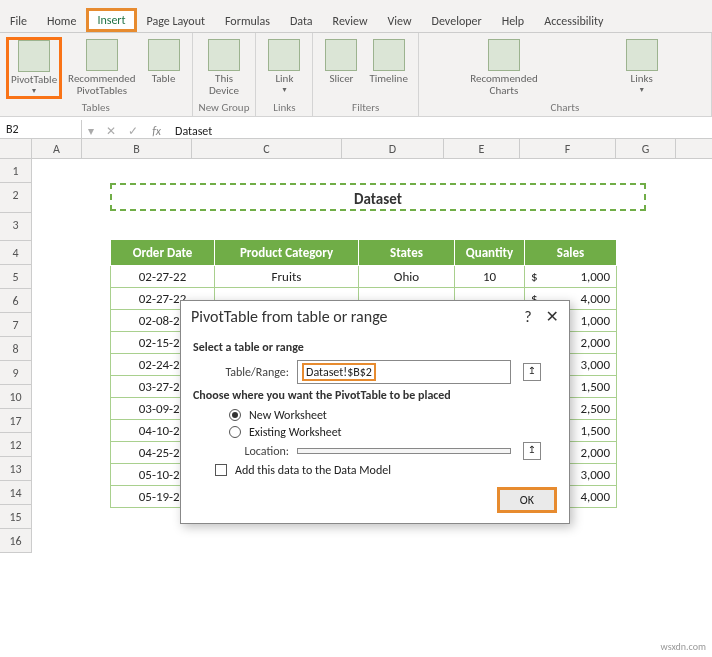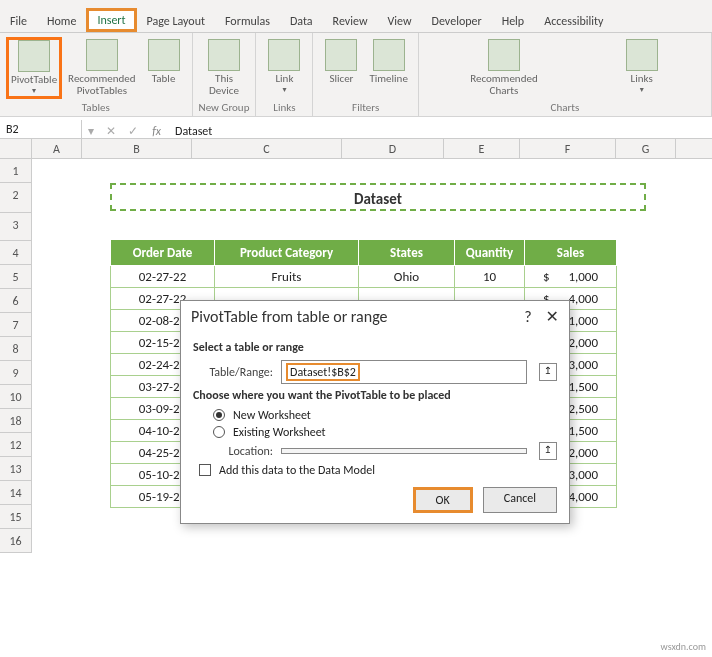--- a/index.html
+++ b/index.html
@@ -22,27 +22,27 @@
 .colhdrs{display:flex;background:#f3f2f1;height:20px;border-bottom:1px solid #ccc}
 .rowhdr-col{width:32px;background:#f3f2f1;border-right:1px solid #ccc}
 .ch{border-right:1px solid #ccc;text-align:center;font-size:12px;color:#555;line-height:20px}
 .rowarea{display:flex}
 .rownums{width:32px;background:#f3f2f1}
 .rn{height:24px;border-bottom:1px solid #ccc;border-right:1px solid #ccc;text-align:center;font-size:12px;color:#555;line-height:24px}
 .cells{position:relative;flex:1}
 .sel-title{position:absolute;left:78px;top:24px;width:536px;height:28px;border:2px dashed #70ad47;text-align:center;font-weight:700;font-size:15px;color:#333;line-height:28px;background:#fff}
 table.data{position:absolute;left:78px;top:80px;border-collapse:collapse;font-size:13px}
 table.data th{background:#70ad47;color:#fff;font-weight:700;padding:5px 6px;border:1px solid #fff;text-align:center}
-table.data td{border:1px solid #a9d08e;padding:3px 18px;text-align:center;background:#fff}
+table.data td{border:1px solid #a9d08e;padding:3px 6px;text-align:center;background:#fff}
 .dialog{position:absolute;left:180px;top:300px;width:390px;background:#fff;border:1px solid #888;box-shadow:3px 3px 10px rgba(0,0,0,.25);z-index:10;font-size:12px}
 .dlg-title{display:flex;justify-content:space-between;padding:6px 10px;font-size:16px;color:#333}
 .dlg-x{display:flex;gap:14px}
 .dlg-body{padding:4px 12px 10px}
 .sect{font-weight:600;margin:4px 0 6px;color:#333}
-.row{display:flex;align-items:center;gap:8px;margin:3px 0}
+.row{display:flex;align-items:center;gap:8px;margin:3px 16px}
 .lbl{width:80px;text-align:right;color:#444}
 .rg-input{flex:1;border:1px solid #888;padding:2px 4px;display:flex;}
 .rg-val{border:2px solid #e78b2f;padding:0 2px;background:#fff}
 .collapse-btn{width:18px;height:18px;border:1px solid #888;margin-left:4px;text-align:center;line-height:14px;font-size:10px}
 .radio{width:12px;height:12px;border:1px solid #555;border-radius:50%;display:inline-flex;align-items:center;justify-content:center}
 .radio.checked::after{content:"";width:6px;height:6px;background:#333;border-radius:50%}
 .chk{width:12px;height:12px;border:1px solid #555}
 .btns{display:flex;justify-content:flex-end;gap:10px;margin-top:10px}
 .btn{border:1px solid #888;background:#eaeaea;padding:3px 20px;font-size:12px}
 .btn.ok{border:3px solid #e78b2f}
@@ -168,21 +168,21 @@
         <div class="rn">1</div>
         <div class="rn" style="height: 30px;">2</div>
         <div class="rn" style="height: 28px;">3</div>
         <div class="rn">4</div>
         <div class="rn">5</div>
         <div class="rn">6</div>
         <div class="rn">7</div>
         <div class="rn">8</div>
         <div class="rn">9</div>
         <div class="rn">10</div>
-        <div class="rn">18</div>
+        <div class="rn">17</div>
         <div class="rn">12</div>
         <div class="rn">13</div>
         <div class="rn">14</div>
         <div class="rn">15</div>
         <div class="rn">16</div>
       </div>
     <div class="cells">
       <div class="sel-title">Dataset</div>
       <table class="data">
         <thead>
@@ -363,18 +363,17 @@
       <div class="lbl">Location:</div>
       <div class="rg-input" style="background:#f5f5f5"></div>
       <div class="collapse-btn">↥</div>
     </div>
     <div class="row" style="padding-left:6px">
         <span class="chk"></span>
         <span>Add this data to the Data Model</span>
       </div>
     <div class="btns">
       <div class="btn ok">OK</div>
-      <div class="btn">Cancel</div>
     </div>
   </div>
 </div>
 
 <div class="watermark">wsxdn.com</div>
 
 </body></html>

